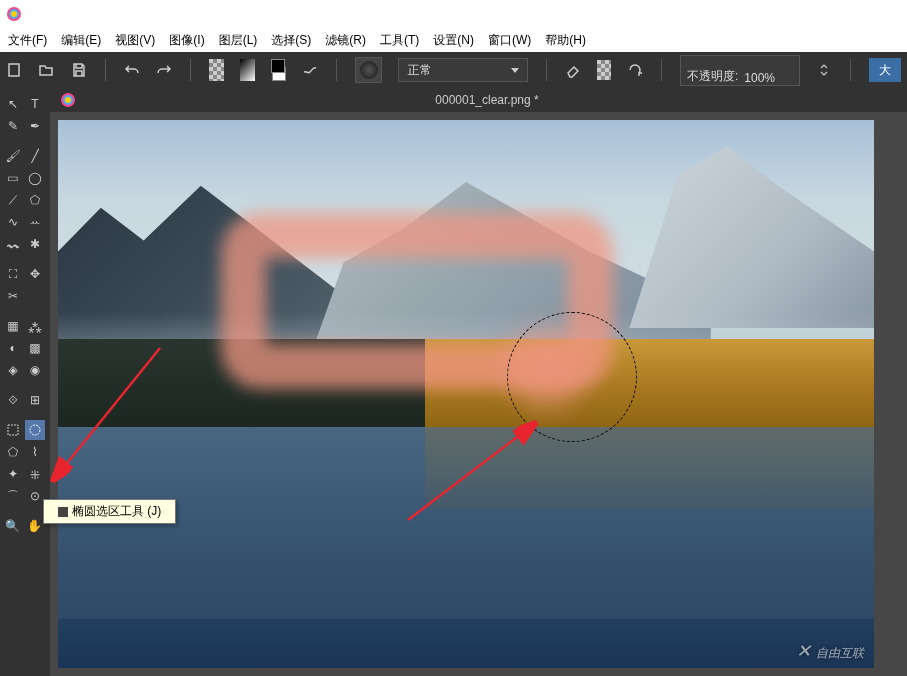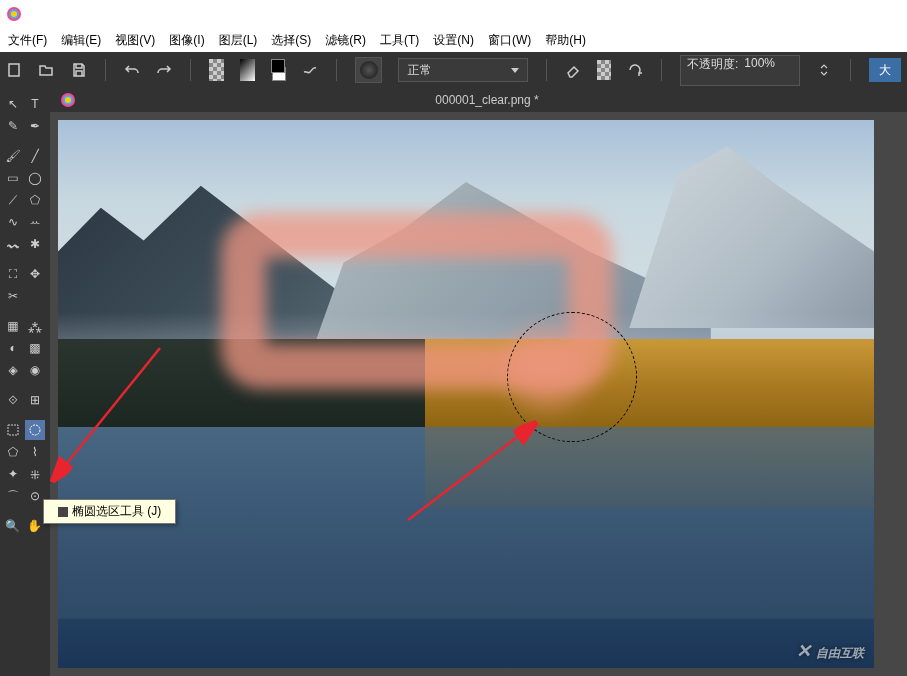--- a/index.html
+++ b/index.html
@@ -11,21 +11,21 @@
 .menubar span{cursor:pointer}
 .toolbar{height:36px;background:#323232;display:flex;align-items:center;padding:8px 6px;gap:16px}
 .tb-btn{width:24px;height:24px;display:flex;align-items:center;justify-content:center;color:#ccc;cursor:pointer}
 .tb-sep{width:1px;height:22px;background:#555;margin:0 2px}
 .swatch{width:22px;height:22px;position:relative}
 .swatch .fg{width:14px;height:14px;background:#000;position:absolute;top:0;left:0;border:1px solid #888}
 .swatch .bg{width:14px;height:14px;background:#fff;position:absolute;bottom:0;right:0;border:1px solid #888}
 .brush-sel{width:40px;height:26px;background:#444;border:1px solid #555;display:flex;align-items:center;justify-content:center}
 .blend{height:24px;background:#3a3a3a;border:1px solid #555;color:#ddd;padding:0 8px;min-width:130px;display:flex;align-items:center;justify-content:space-between;cursor:pointer}
 .blend .arrow{border-left:4px solid transparent;border-right:4px solid transparent;border-top:5px solid #ccc}
-.opacity-bar{height:31px;background:#3a3a3a;border:1px solid #555;color:#ddd;padding:0 6px;display:flex;align-items:flex-start;gap:6px;min-width:120px}
+.opacity-bar{height:31px;background:#3a3a3a;border:1px solid #555;color:#ddd;padding:0 6px;display:flex;align-items:flex-end;gap:6px;min-width:120px}
 .opacity-arrows{cursor:pointer}
 .btn-big{height:24px;background:#3b6ea5;color:#fff;padding:0 10px;display:flex;align-items:center;cursor:pointer}
 .workspace{display:flex;height:588px;background:#323232}
 .toolbox{width:50px;background:#323232;display:flex;flex-direction:column;gap:2px;padding:6px 3px;flex-wrap:wrap}
 .tool-row{display:flex;gap:2px}
 .tool{width:20px;height:20px;display:flex;align-items:center;justify-content:center;cursor:pointer;color:#ccc;border:1px solid transparent}
 .tool.active{background:#5577aa}
 .tool-gap{height:6px}
 .canvas-area{flex:1;display:flex;flex-direction:column;background:#474747;position:relative}
 .tabbar{height:26px;background:#323232;display:flex;align-items:center;padding:0 10px;gap:1px}
@@ -42,21 +42,21 @@
 .trees{position:absolute;top:40%;left:0;right:0;height:18%}
 .trees-dark{position:absolute;left:0;width:45%;height:100%;background:linear-gradient(180deg,#2a3530 0%,#1a2520 100%)}
 .trees-gold{position:absolute;right:0;width:55%;height:100%;background:linear-gradient(180deg,#c89838 0%,#a87820 50%,#886010 100%)}
 .lake{position:absolute;top:56%;left:0;right:0;bottom:0;background:linear-gradient(180deg,#4a6a85 0%,#3a5a78 30%,#2a4868 60%,#1a3555 100%)}
 .reflect-mtn{position:absolute;top:56%;left:0;right:0;height:35%;background:linear-gradient(180deg,rgba(90,110,130,0.4) 0%,rgba(60,80,100,0.2) 100%);transform:scaleY(-1);opacity:0.6}
 .reflect-trees{position:absolute;top:56%;right:0;width:55%;height:15%;background:linear-gradient(180deg,rgba(168,120,32,0.5) 0%,rgba(136,96,16,0.2) 100%);opacity:0.5}
 .blur-rect{position:absolute;top:17%;left:20%;width:48%;height:32%;border:45px solid rgba(240,150,130,0.75);border-radius:40px;filter:blur(8px)}
 .blur-circ{position:absolute;top:38%;left:55%;width:80px;height:80px;background:rgba(240,150,130,0.6);border-radius:50%;filter:blur(12px)}
 .sel-ellipse{position:absolute;top:35%;left:55%;width:130px;height:130px;border:1px dashed #000;border-radius:50%}
 .arrow-red{position:absolute;stroke:#e8252f;stroke-width:2.5;fill:#e8252f}
-.watermark{position:absolute;bottom:6px;right:10px;color:rgba(255,255,255,0.6);font-size:18px;font-weight:bold;font-style:italic;text-shadow:0 0 4px rgba(0,0,0,0.5)}
+.watermark{position:absolute;bottom:6px;right:10px;color:rgba(255,255,255,0.6);font-size:18px;font-weight:normal;font-style:italic;text-shadow:0 0 4px rgba(0,0,0,0.5)}
 .tooltip{position:absolute;background:#ffffe1;border:1px solid #767676;padding:3px 14px;color:#000;font-size:12px;box-shadow:2px 2px 4px rgba(0,0,0,0.3);z-index:100}
 .checker{background-image:linear-gradient(45deg,#888 25%,transparent 25%),linear-gradient(-45deg,#888 25%,transparent 25%),linear-gradient(45deg,transparent 75%,#888 75%),linear-gradient(-45deg,transparent 75%,#888 75%);background-size:8px 8px;background-position:0 0,0 4px,4px -4px,-4px 0;background-color:#ccc}
 .gradient-sw{background:linear-gradient(135deg,#000 0%,#fff 100%)}
 </style>
 </head>
 <body>
 
 <div class="titlebar">
   <svg class="logo" viewBox="0 0 16 16">
       <circle cx="8" cy="8" r="7" fill="#ff4488"></circle>

